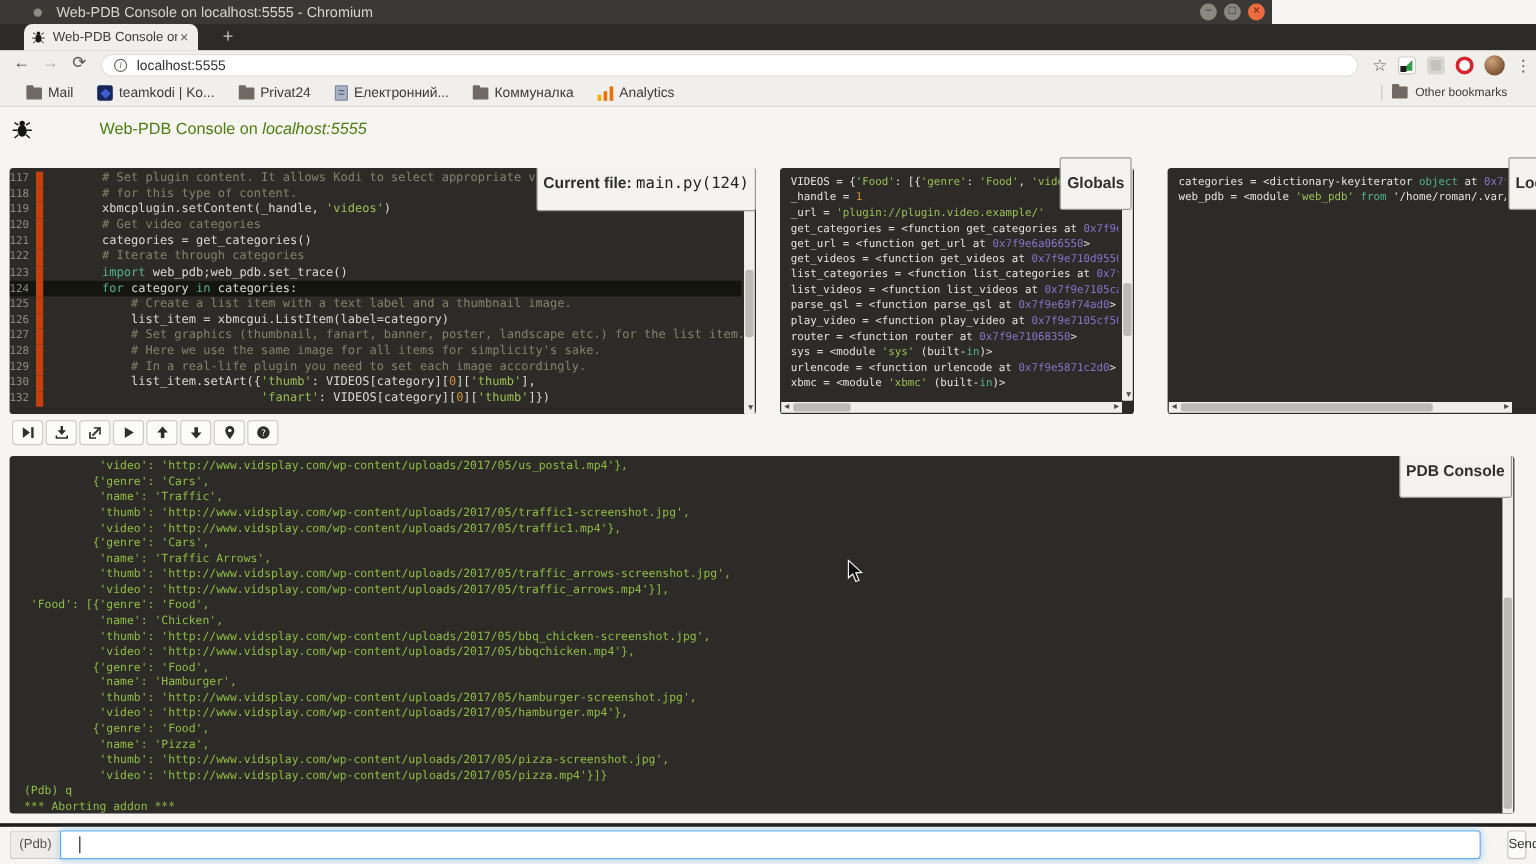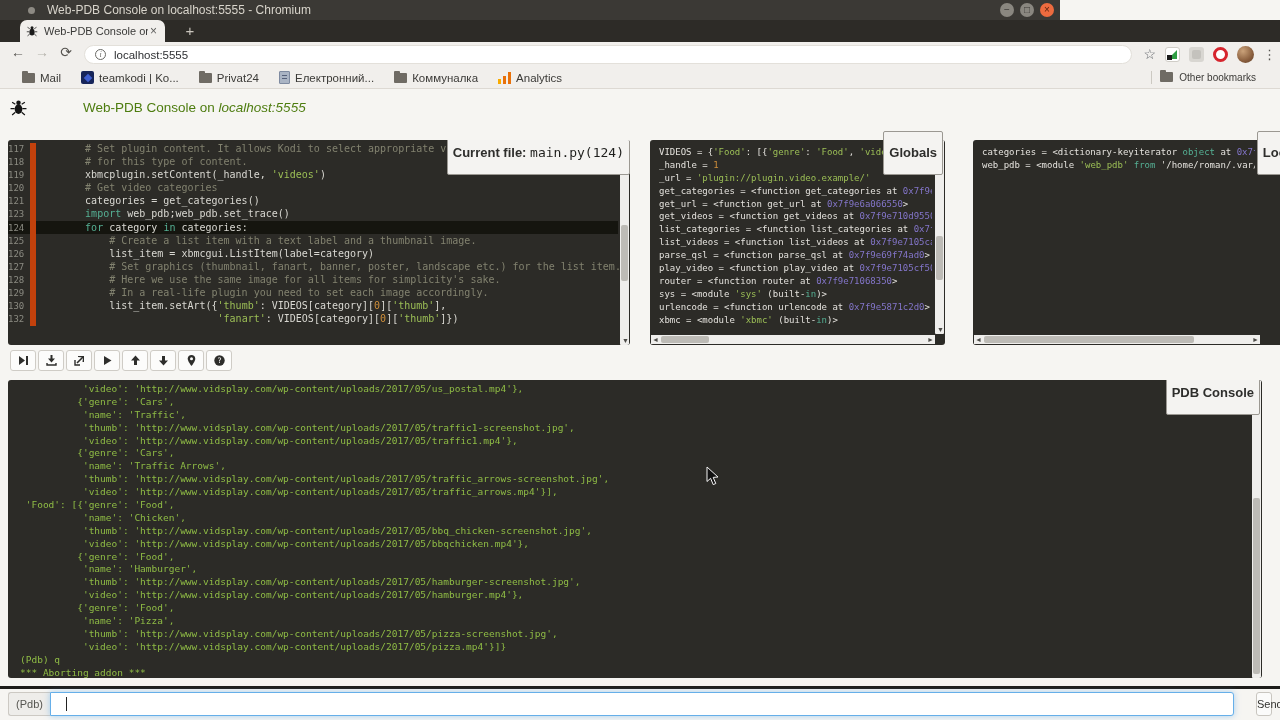--- a/index.html
+++ b/index.html
@@ -214,20 +214,21 @@
 </div>
 
 <div class="panel" id="code-panel">
   <div class="tag"><span>Current file:</span> <span class="mono">main.py(124)</span></div>
   <div id="code-lines">
       <div class="crow"><span class="ln">117</span><span class="ct"><span class="tk-c">    # Set plugin content. It allows Kodi to select appropriate views</span></span></div>
       <div class="crow"><span class="ln">118</span><span class="ct"><span class="tk-c">    # for this type of content.</span></span></div>
       <div class="crow"><span class="ln">119</span><span class="ct">    xbmcplugin.setContent(_handle, <span class="tk-s">'videos'</span>)</span></div>
       <div class="crow"><span class="ln">120</span><span class="ct"><span class="tk-c">    # Get video categories</span></span></div>
       <div class="crow"><span class="ln">121</span><span class="ct">    categories = get_categories()</span></div>
+      <div class="crow"><span class="ln">122</span><span class="ct"><span class="tk-c">    # Iterate through categories</span></span></div>
       <div class="crow"><span class="ln">123</span><span class="ct">    <span class="tk-k">import</span> web_pdb;web_pdb.set_trace()</span></div>
       <div class="crow cur"><span class="ln">124</span><span class="ct">    <span class="tk-k">for</span> category <span class="tk-k">in</span> categories:</span></div>
       <div class="crow"><span class="ln">125</span><span class="ct"><span class="tk-c">        # Create a list item with a text label and a thumbnail image.</span></span></div>
       <div class="crow"><span class="ln">126</span><span class="ct">        list_item = xbmcgui.ListItem(label=category)</span></div>
       <div class="crow"><span class="ln">127</span><span class="ct"><span class="tk-c">        # Set graphics (thumbnail, fanart, banner, poster, landscape etc.) for the list item.</span></span></div>
       <div class="crow"><span class="ln">128</span><span class="ct"><span class="tk-c">        # Here we use the same image for all items for simplicity's sake.</span></span></div>
       <div class="crow"><span class="ln">129</span><span class="ct"><span class="tk-c">        # In a real-life plugin you need to set each image accordingly.</span></span></div>
       <div class="crow"><span class="ln">130</span><span class="ct">        list_item.setArt({<span class="tk-s">'thumb'</span>: VIDEOS[category][<span class="tk-n">0</span>][<span class="tk-s">'thumb'</span>],</span></div>
       <div class="crow"><span class="ln">132</span><span class="ct">                          <span class="tk-s">'fanart'</span>: VIDEOS[category][<span class="tk-n">0</span>][<span class="tk-s">'thumb'</span>]})</span></div>
     </div>

